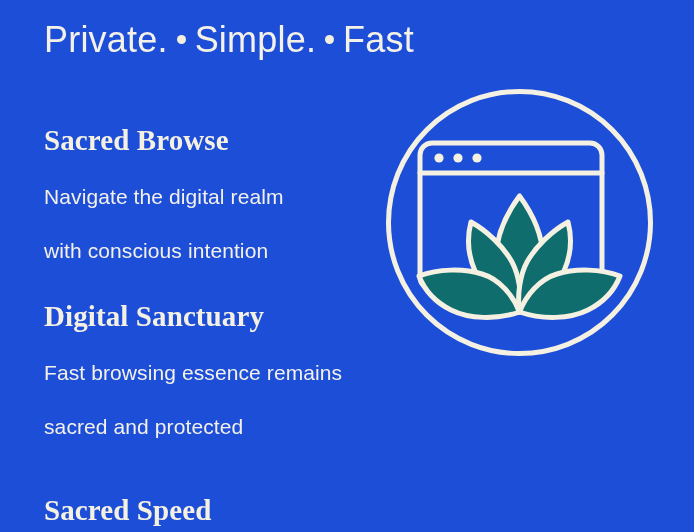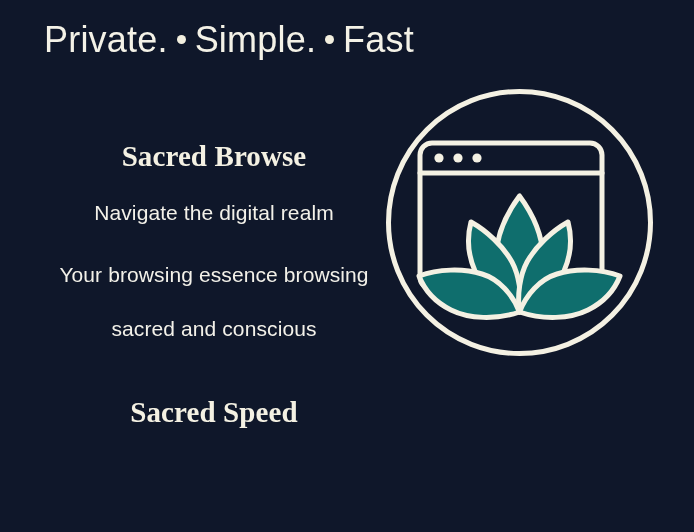--- a/index.html
+++ b/index.html
@@ -12,23 +12,22 @@
     overflow: hidden;
     background: #0f6e6d;
     font-family: "Liberation Sans", sans-serif;
     -webkit-font-smoothing: antialiased;
   }
 
   .screen {
     position: relative;
     width: 694px;
     height: 532px;
-    background: #0f172a;
+    background: #1d4ed8;
     overflow: hidden;
-    text-align: center;
   }
 
   
   .headline {
     position: absolute;
     left: 44px;
     top: 18px;
     font-family: "Liberation Sans", sans-serif;
     font-weight: 300;
     font-size: 36px;
@@ -44,21 +43,21 @@
     border-radius: 50%;
     background: #f2efdf;
     vertical-align: middle;
     margin: 0 9px 5px 9px;
   }
 
   
   .features {
     position: absolute;
     left: 44px;
-    top: 138px;
+    top: 122px;
     width: 340px;
   }
   .feature {
     margin-bottom: 36px;
   }
   .feature:last-child {
     margin-bottom: 0;
   }
   .feature-title {
     font-family: "Liberation Serif", serif;
@@ -111,27 +110,29 @@
   <div class="headline">
     <span>Private.</span><span class="dot"></span><span>Simple.</span><span class="dot"></span><span>Fast</span>
   </div>
 
   <div class="features">
 
     <div class="feature f1">
       <h2 class="feature-title">Sacred Browse</h2>
       <p class="feature-desc">
         <span class="line">Navigate the digital realm</span>
+        <span class="line">with conscious intention</span>
       </p>
     </div>
 
     <div class="feature f2">
+      <h2 class="feature-title">Digital Sanctuary</h2>
       <p class="feature-desc">
-        <span class="line">Your browsing essence browsing</span>
-        <span class="line">sacred and conscious</span>
+        <span class="line">Fast browsing essence remains</span>
+        <span class="line">sacred and protected</span>
       </p>
     </div>
 
     <div class="feature f3">
       <h2 class="feature-title">Sacred Speed</h2>
     </div>
 
   </div>
 
   <div class="brand-icon">

